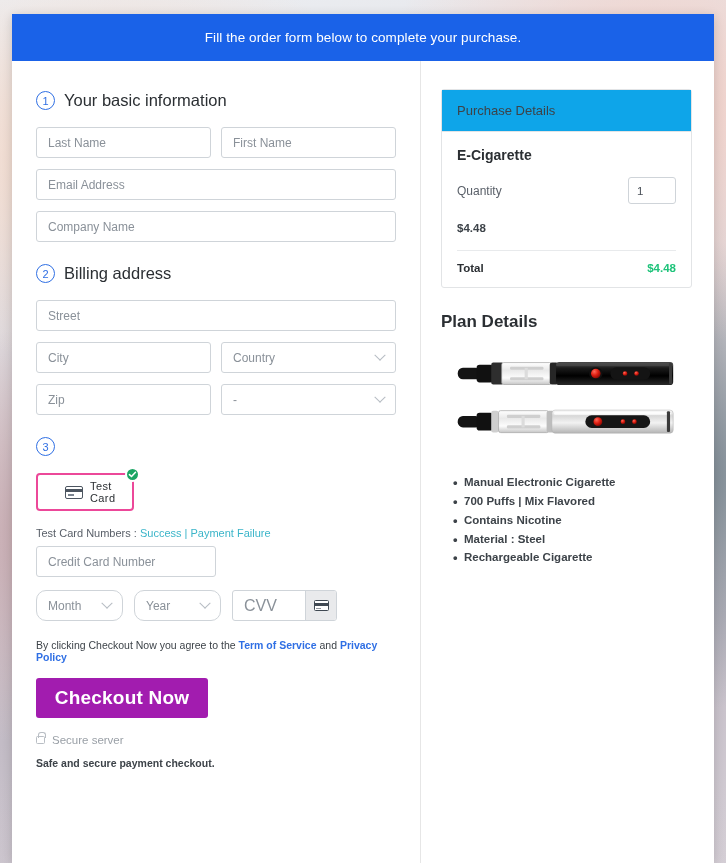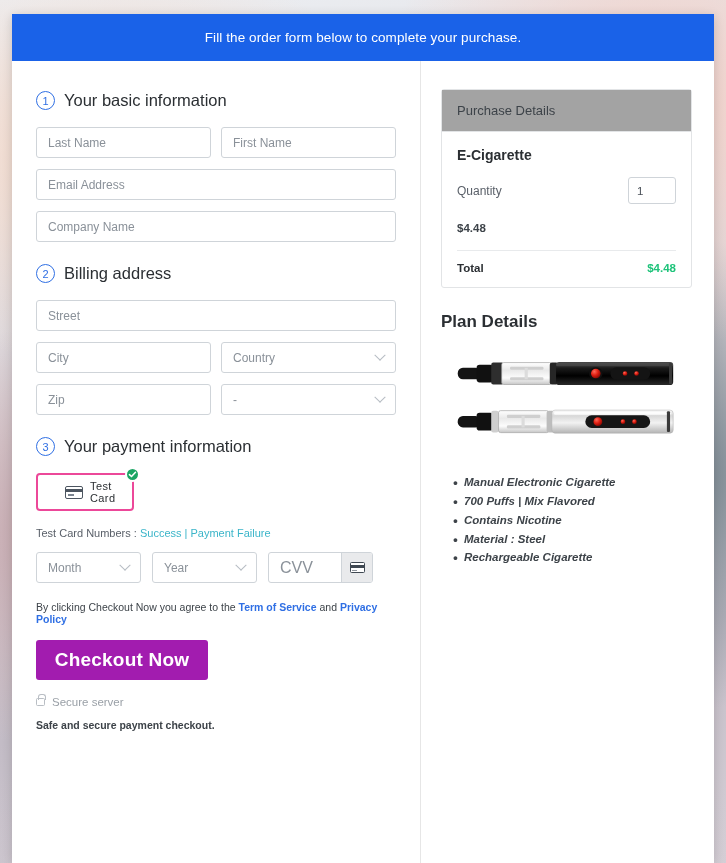--- a/index.html
+++ b/index.html
@@ -147,21 +147,21 @@
   .testnums {
     font-size: 11px;
     color: #5a6069;
     margin-bottom: 7px;
   }
   .testnums a { color: #3bb5c9; text-decoration: none; }
   .testnums .sep { color: #3bb5c9; }
 
   
   .exp-row { display: flex; gap: 11px; margin-top: 13px; margin-bottom: 18px; }
-  .exp-row .fld { width: 105px; }
+  .exp-row .fld { width: 87px; border-radius: 10px; }
   .cvv-wrap {
     display: flex;
     width: 105px;
     height: 31px;
     border: 1px solid #cfd4d9;
     border-radius: 3px;
     overflow: hidden;
   }
   .cvv-wrap .cvv-in {
     flex: 1;
@@ -219,21 +219,21 @@
   }
   .safe-note { font-size: 10.5px; color: #3d4349; font-weight: bold; }
 
   
   .purchase-card {
     border: 1px solid #e2e4e6;
     border-radius: 3px;
     margin-bottom: 24px;
   }
   .pc-head {
-    background: #a3a3a3;
+    background: #0ea5e9;
     border-bottom: 1px solid #e2e4e6;
     padding: 13px 15px;
     font-size: 13px;
     color: #3d4349;
   }
   .pc-body { padding: 15px 15px 13px 15px; }
   .prod-name { font-size: 14px; color: #2b2f33; font-weight: bold; margin-bottom: 14px; }
   .qty-row {
     display: flex; align-items: center; justify-content: space-between;
     margin-bottom: 16px;
@@ -265,21 +265,20 @@
   .plan-title { font-size: 17px; color: #2b2f33; font-weight: bold; margin-bottom: 18px; }
   .plan-img { width: 100%; display: block; margin-bottom: 14px; }
   .plan-list { list-style: none; padding-left: 12px; }
   .plan-list li {
     font-size: 11.5px;
     color: #3d4349;
     font-weight: bold;
     line-height: 1.63;
     position: relative;
     padding-left: 11px;
-    font-style: italic;
   }
   .plan-list li::before {
     content: "•";
     position: absolute; left: 0; top: -1px;
     font-size: 13px;
   }
 </style>
 </head>
 <body>
 
@@ -330,40 +329,42 @@
         <div class="fld half">Zip</div>
         <div class="fld half sel">
           <span>-</span>
           <span class="chev"></span>
         </div>
       </div>
 
       
       <div class="sec-head">
         <span class="sec-num">3</span>
-        <span class="sec-title">Your payment information</span>
       </div>
 
       <div class="card-opt">
         <span class="cc-ico"></span>
         <span class="card-label">Test  Card</span>
         <span class="badge">
           <svg width="9" height="9" viewBox="0 0 10 10">
               <path d="M1.6 5.1 L3.9 7.3 L8.3 2.6" fill="none" stroke="#ffffff" stroke-width="1.7" stroke-linecap="round" stroke-linejoin="round"></path>
             </svg>
         </span>
       </div>
 
       <div class="testnums">
         <span>Test Card Numbers :</span>
         <a href="#">Success</a>
         <span class="sep">|</span>
         <a href="#">Payment Failure</a>
       </div>
 
+      <div class="row">
+        <div class="fld half">Credit Card Number</div>
+      </div>
 
       <div class="exp-row">
         <div class="fld sel">
           <span>Month</span>
           <span class="chev"></span>
         </div>
         <div class="fld sel">
           <span>Year</span>
           <span class="chev"></span>
         </div>

